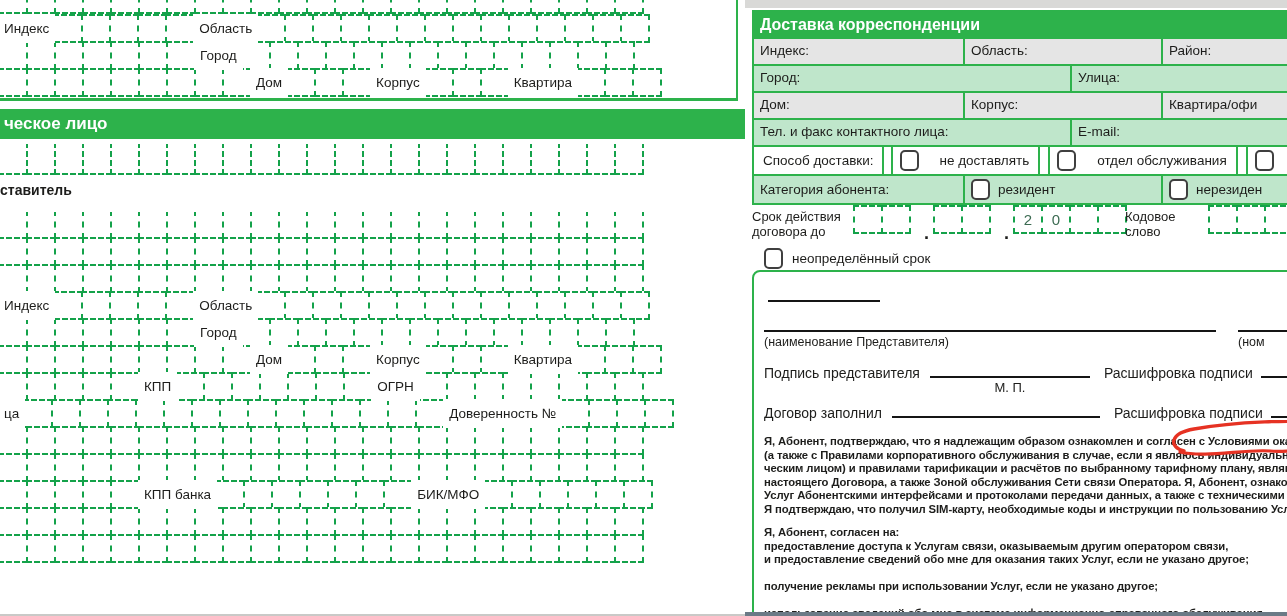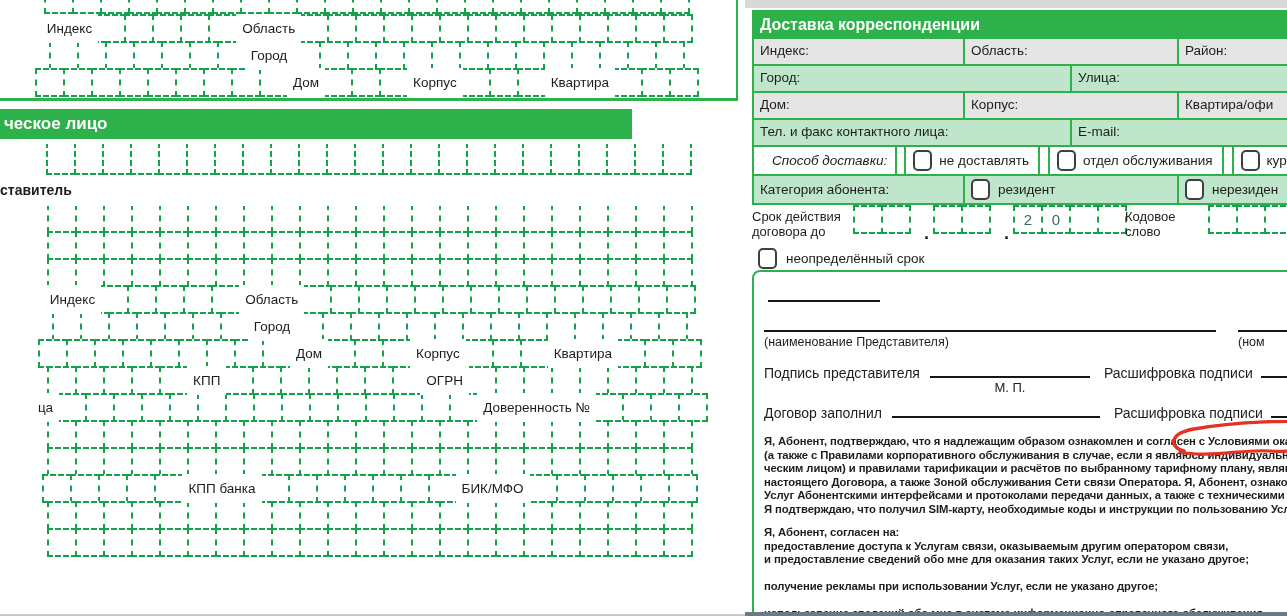--- a/index.html
+++ b/index.html
@@ -7,61 +7,61 @@
   }
   *{box-sizing:border-box;}
   html,body{margin:0;padding:0;}
   body{width:1287px;height:616px;position:relative;overflow:hidden;background:#fff;
        font-family:"Liberation Sans", sans-serif;color:var(--ink);}
 
   
   .left-panel{position:absolute;left:0;top:0;width:745px;height:616px;overflow:hidden;}
   .top-box{width:738px;border-right:2px solid var(--green);border-bottom:3px solid var(--green);
            overflow:hidden;padding-bottom:1px;}
-  .grow{display:flex;margin-top:-2px;align-items:stretch;justify-content:center;}
+  .grow{display:flex;margin-top:-2px;align-items:stretch;}
   .cell{flex:0 0 30px;width:30px;height:29px;border:2px dashed var(--grid);margin-left:-2px;
         background:#fff;display:inline-flex;align-items:center;justify-content:center;
         font-size:15px;color:#3c6b52;}
   .grow.cut-top{height:18px;overflow:hidden;}
   .grow.cut-top .cell{margin-top:-13px;}
   .grow.tall .cell{height:33px;}
   .glabel{display:flex;align-items:center;background:#fff;padding:0 6px;font-size:13.5px;
           color:var(--ink);white-space:nowrap;position:relative;z-index:2;margin-left:-2px;}
-  .green-band{margin-top:8px;width:632px;height:30px;background:var(--green);color:#fff;
+  .green-band{margin-top:8px;width:745px;height:30px;background:var(--green);color:#fff;
               font-weight:bold;font-size:17px;display:flex;align-items:center;padding-left:4px;}
   .single-row{margin-top:5px;width:740px;overflow:hidden;}
-  .sub-label{font-weight:bold;font-size:14px;margin:7px 0 8px 0;}
+  .sub-label{font-weight:bold;font-size:14px;margin:7px 0 14px 0;}
   .mid-grid{width:742px;overflow:hidden;}
 
   
   .right-panel{position:absolute;left:752px;top:0;width:535px;height:616px;}
   .top-gray{position:absolute;left:-7px;top:0;width:640px;height:8px;background:#d9d9d7;}
   .dt-header{position:absolute;left:0;top:10px;width:640px;height:29px;background:var(--green);
              color:#fff;font-weight:bold;font-size:16px;display:flex;align-items:center;padding-left:8px;}
   .dt-table{position:absolute;left:0;top:39px;width:640px;border-left:2px solid var(--green);}
   .dt-row{display:flex;height:27px;border-bottom:2px solid var(--green);align-items:stretch;}
   .dt-cell{border-right:2px solid var(--green);padding:4px 6px;font-size:13.5px;white-space:nowrap;overflow:hidden;}
   .bg-w{background:#e5e5e5;} .bg-g{background:var(--ltgreen);}
-  .w1{width:211px;} .w2{width:214px;} .w3{flex:1;} .wA{width:318px;} .wB{flex:1;}
+  .w1{width:211px;} .w2{width:198px;} .w3{flex:1;} .wA{width:318px;} .wB{flex:1;}
   .opt-row{display:flex;height:29px;border-bottom:2px solid var(--green);background:#fff;align-items:stretch;}
-  .opt-label{display:flex;align-items:center;padding:0 8px 0 18px;font-size:13.5px;white-space:nowrap;
-             border-right:2px solid var(--green);font-style:italic;}
-  .opt-box{display:flex;align-items:center;gap:7px;border:2px solid var(--green);border-top:none;border-bottom:none;
+  .opt-label{display:flex;align-items:center;padding:0 8px 0 9px;font-size:13.5px;white-space:nowrap;
+             border-right:2px solid var(--green);}
+  .opt-box{display:flex;align-items:center;gap:21px;border:2px solid var(--green);border-top:none;border-bottom:none;
            background:#fff;padding:0 9px 0 7px;margin-left:7px;font-size:13.5px;white-space:nowrap;}
   .opt-box + .opt-box{margin-left:8px;}
   .cat-row{display:flex;height:29px;border-bottom:2px solid var(--green);background:var(--ltgreen);align-items:stretch;}
   .cat-cell{display:flex;align-items:center;gap:8px;padding:0 6px;font-size:13.5px;white-space:nowrap;
             border-right:2px solid var(--green);}
   .cb{flex:0 0 19px;width:19px;height:21px;border:2.5px solid #3f3f3f;border-radius:5px;background:#fff;display:inline-block;}
 
   .term-block{position:absolute;left:0;top:207px;width:640px;height:46px;font-size:13px;}
   .term-label{position:absolute;left:0;top:2px;line-height:15px;}
   .dgroup{position:absolute;top:0;display:flex;}
   .dot{position:absolute;top:16px;font-weight:bold;font-size:18px;}
-  .indef-row{position:absolute;left:6px;top:248px;display:flex;align-items:center;gap:9px;font-size:13.5px;text-align:right;}
+  .indef-row{position:absolute;left:12px;top:248px;display:flex;align-items:center;gap:9px;font-size:13.5px;text-align:right;}
 
   .op-box{position:absolute;left:0;top:270px;width:625px;height:360px;border:2.5px solid var(--green);
           border-radius:8px;background:#fff;padding:16px 10px 0 10px;}
   .uline{display:inline-block;border-bottom:2px solid #151515;height:0.95em;}
   .l1{display:flex;align-items:baseline;font-size:14.5px;white-space:nowrap;}
   .l1 .uline{width:112px;margin:0 4px;}
   .rules{display:flex;margin-top:28px;}
   .rulecol{display:flex;flex-direction:column;}
   .rule{border-top:2px solid #151515;}
   .caption{font-size:12.5px;margin-top:3px;}

